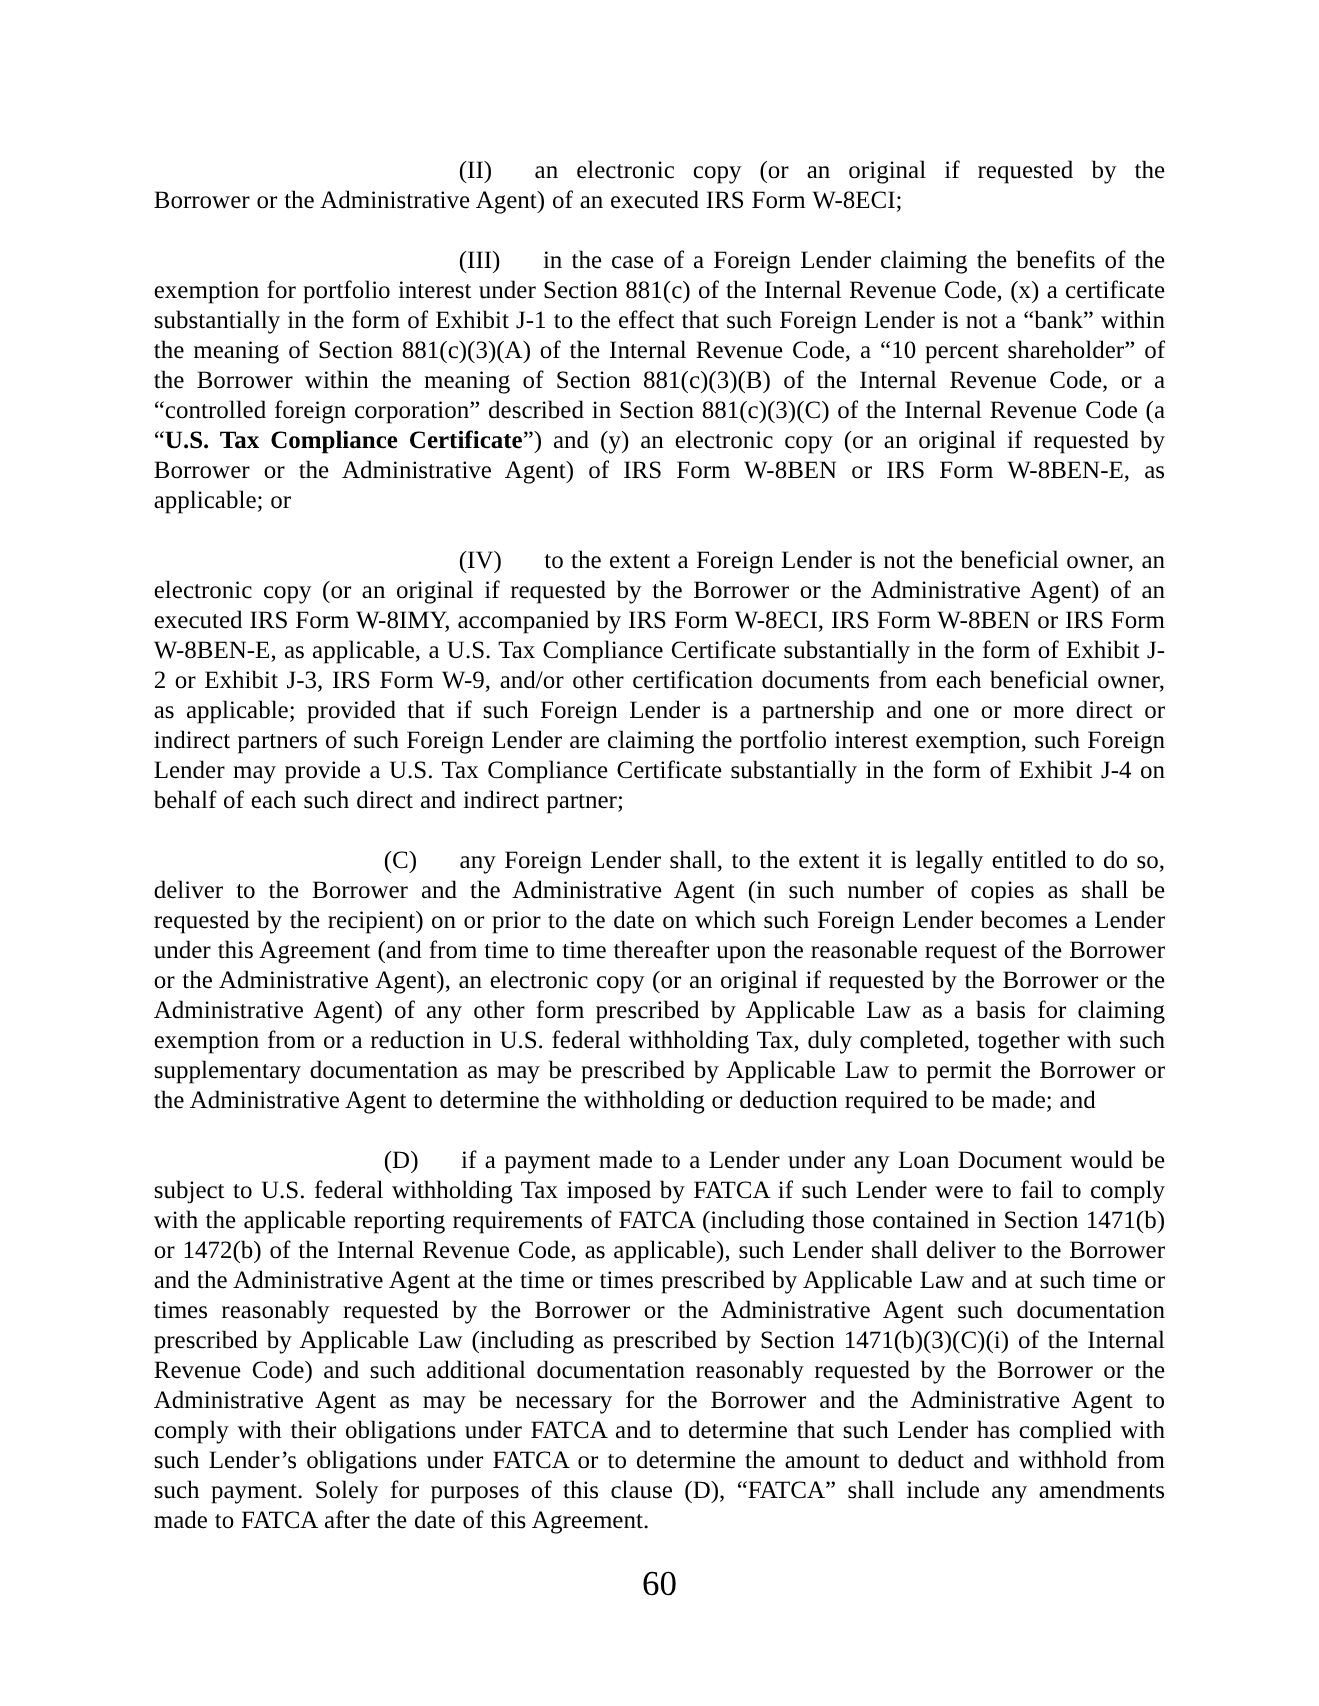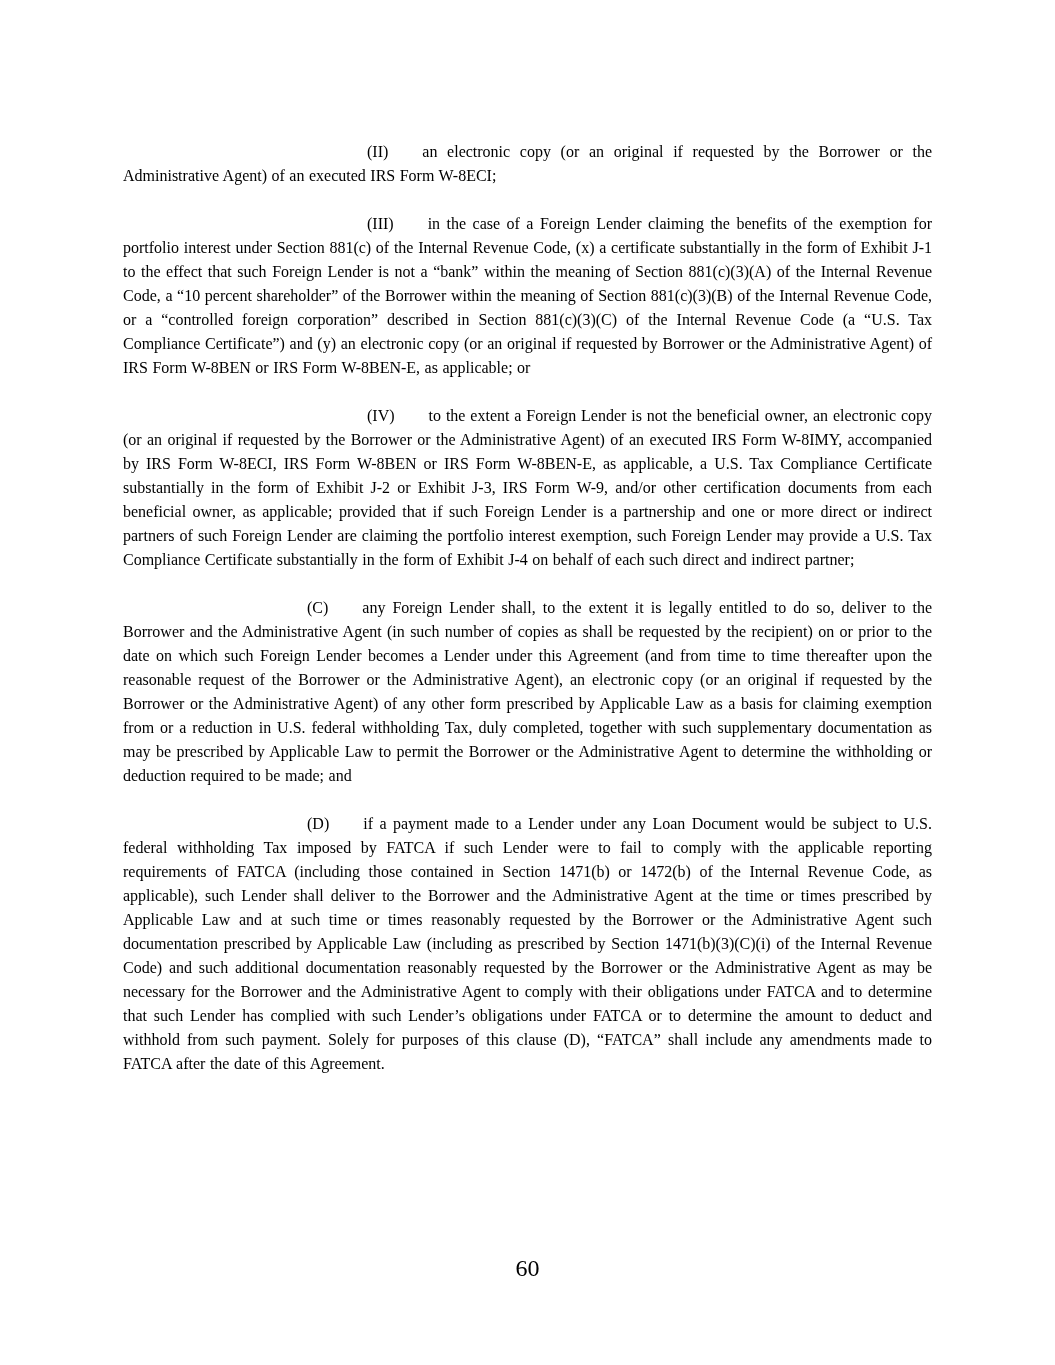--- a/index.html
+++ b/index.html
@@ -17,41 +17,41 @@
     color: #000000;
     overflow: hidden;
   }
   .doc-body {
     position: absolute;
     top: 124px;
     left: 123px;
     width: 809px;
   }
   .para {
-    font-size: 16px;
+    font-size: 20px;
     line-height: 24px;
     text-align: justify;
-    margin: 16px 0 24px 0;
+    margin: 0 0 24px 0;
     word-spacing: 0.5px;
   }
   .p-deep { text-indent: 244px; }
   .p-mid  { text-indent: 184px; }
   .tab {
     display: inline-block;
     width: 34px;
   }
-  .seg-bold { font-weight: normal; }
+  .seg-bold { font-weight: bold; }
   .seg-underline { }
   .page-number {
     position: absolute;
     top: 1256px;
     left: 0;
     width: 1055px;
     text-align: center;
-    font-size: 24px;
+    font-size: 28px;
     line-height: 24px;
   }
 </style>
 </head>
 <body>
 
 <div class="page">
   <div class="doc-body">
 
     <p class="para p-deep"><span>(II)</span><span class="tab"></span><span>an electronic copy (or an original if requested by the Borrower or the Administrative Agent) of an executed IRS Form W-8ECI;</span></p>

